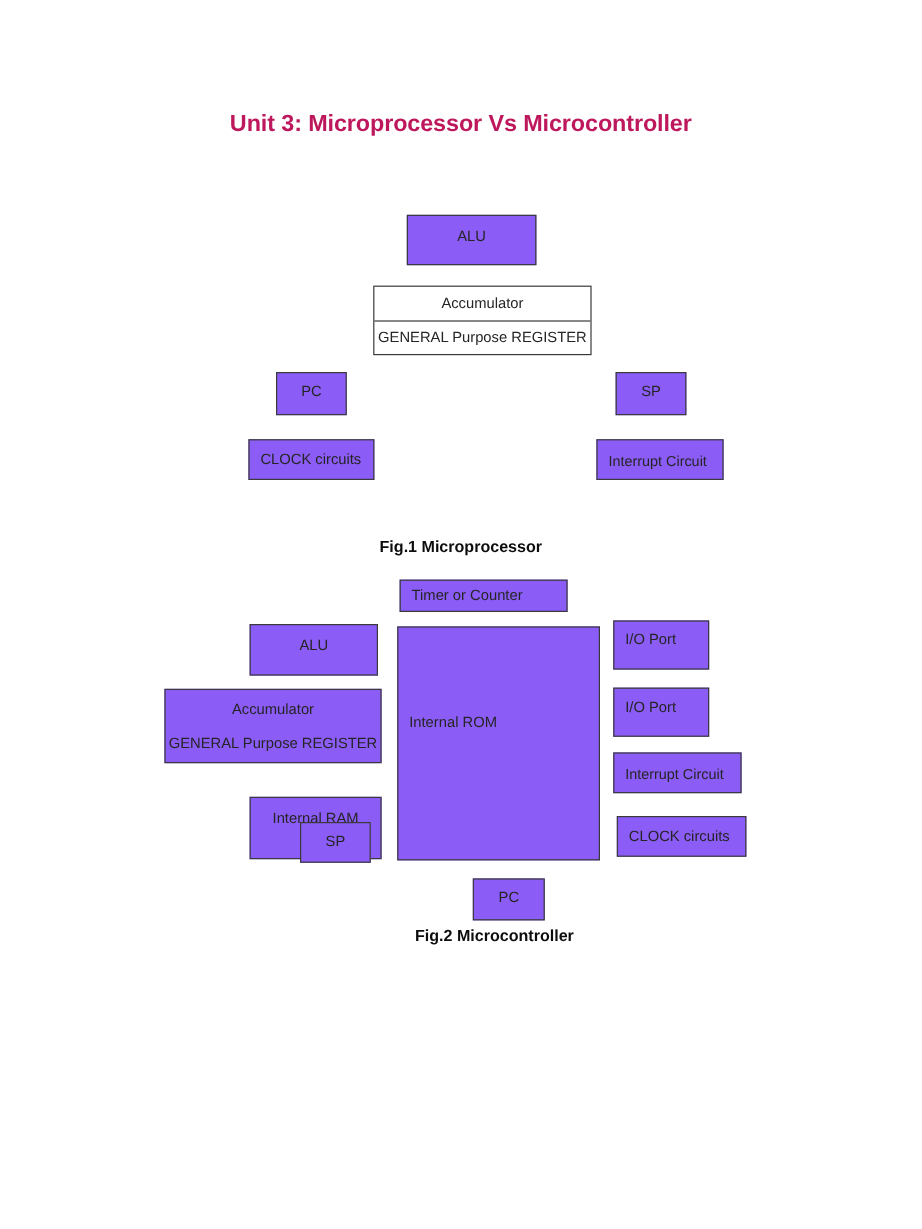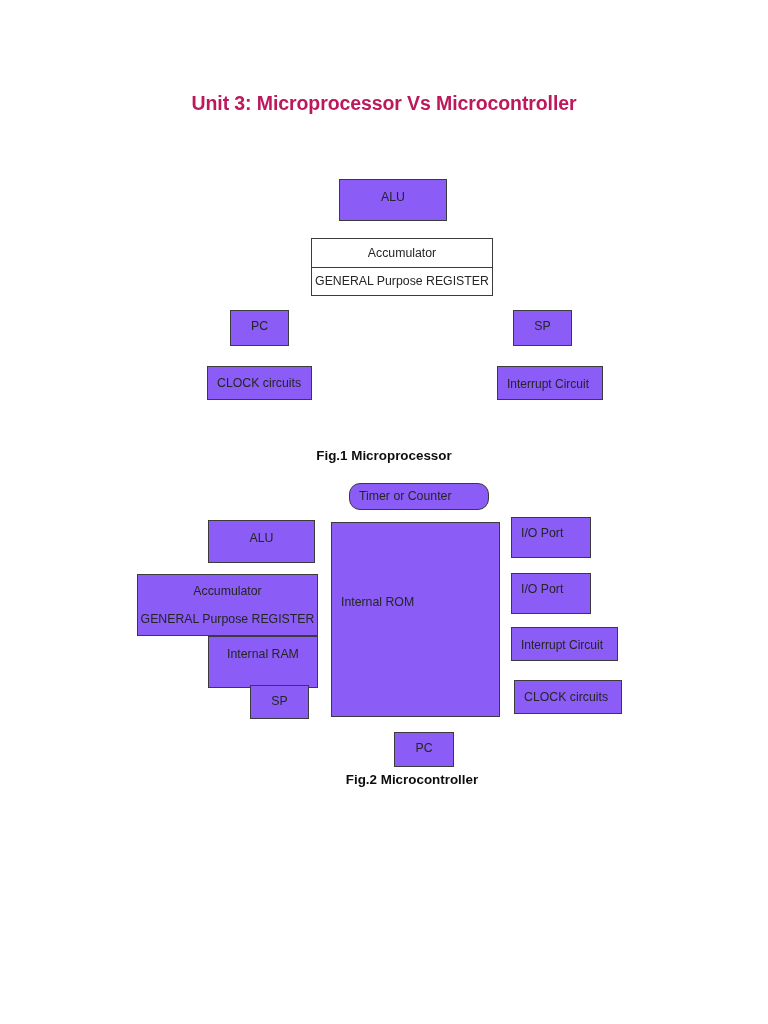--- a/index.html
+++ b/index.html
@@ -137,34 +137,34 @@
 
     <div class="box lead small" style="left:497px; top:366px; width:106px; height:34px;">
       <span class="txt" style="top:10px;">Interrupt Circuit</span>
     </div>
 
     <div class="caption" style="top:448px;">Fig.1 Microprocessor</div>
   </div>
 
   <div>
 
-    <div class="box lead" style="left:349px; top:483px; width:140px; height:27px;border-radius:11px;">
+    <div class="box lead" style="left:333px; top:483px; width:140px; height:27px;">
       <span class="txt" style="top:5px;">Timer or Counter</span>
     </div>
 
     <div class="box center" style="left:208px; top:520px; width:107px; height:43px;">
       <span class="txt" style="top:10px;">ALU</span>
     </div>
 
     <div class="box center" style="left:137px; top:574px; width:181px; height:62px;">
       <span class="txt" style="top:9px;">Accumulator</span>
       <span class="txt" style="top:37px;">GENERAL Purpose REGISTER</span>
     </div>
 
-    <div class="box center" style="left:208px; top:636px; width:110px; height:52px;">
+    <div class="box center" style="left:208px; top:664px; width:110px; height:52px;">
       <span class="txt" style="top:10px;">Internal RAM</span>
     </div>
 
     <div class="box center" style="left:250px; top:685px; width:59px; height:34px;">
       <span class="txt" style="top:8px;">SP</span>
     </div>
 
     <div class="box lead" style="left:331px; top:522px; width:169px; height:195px;text-decoration:underline;">
       <span class="txt" style="top:72px;">Internal ROM</span>
     </div>

